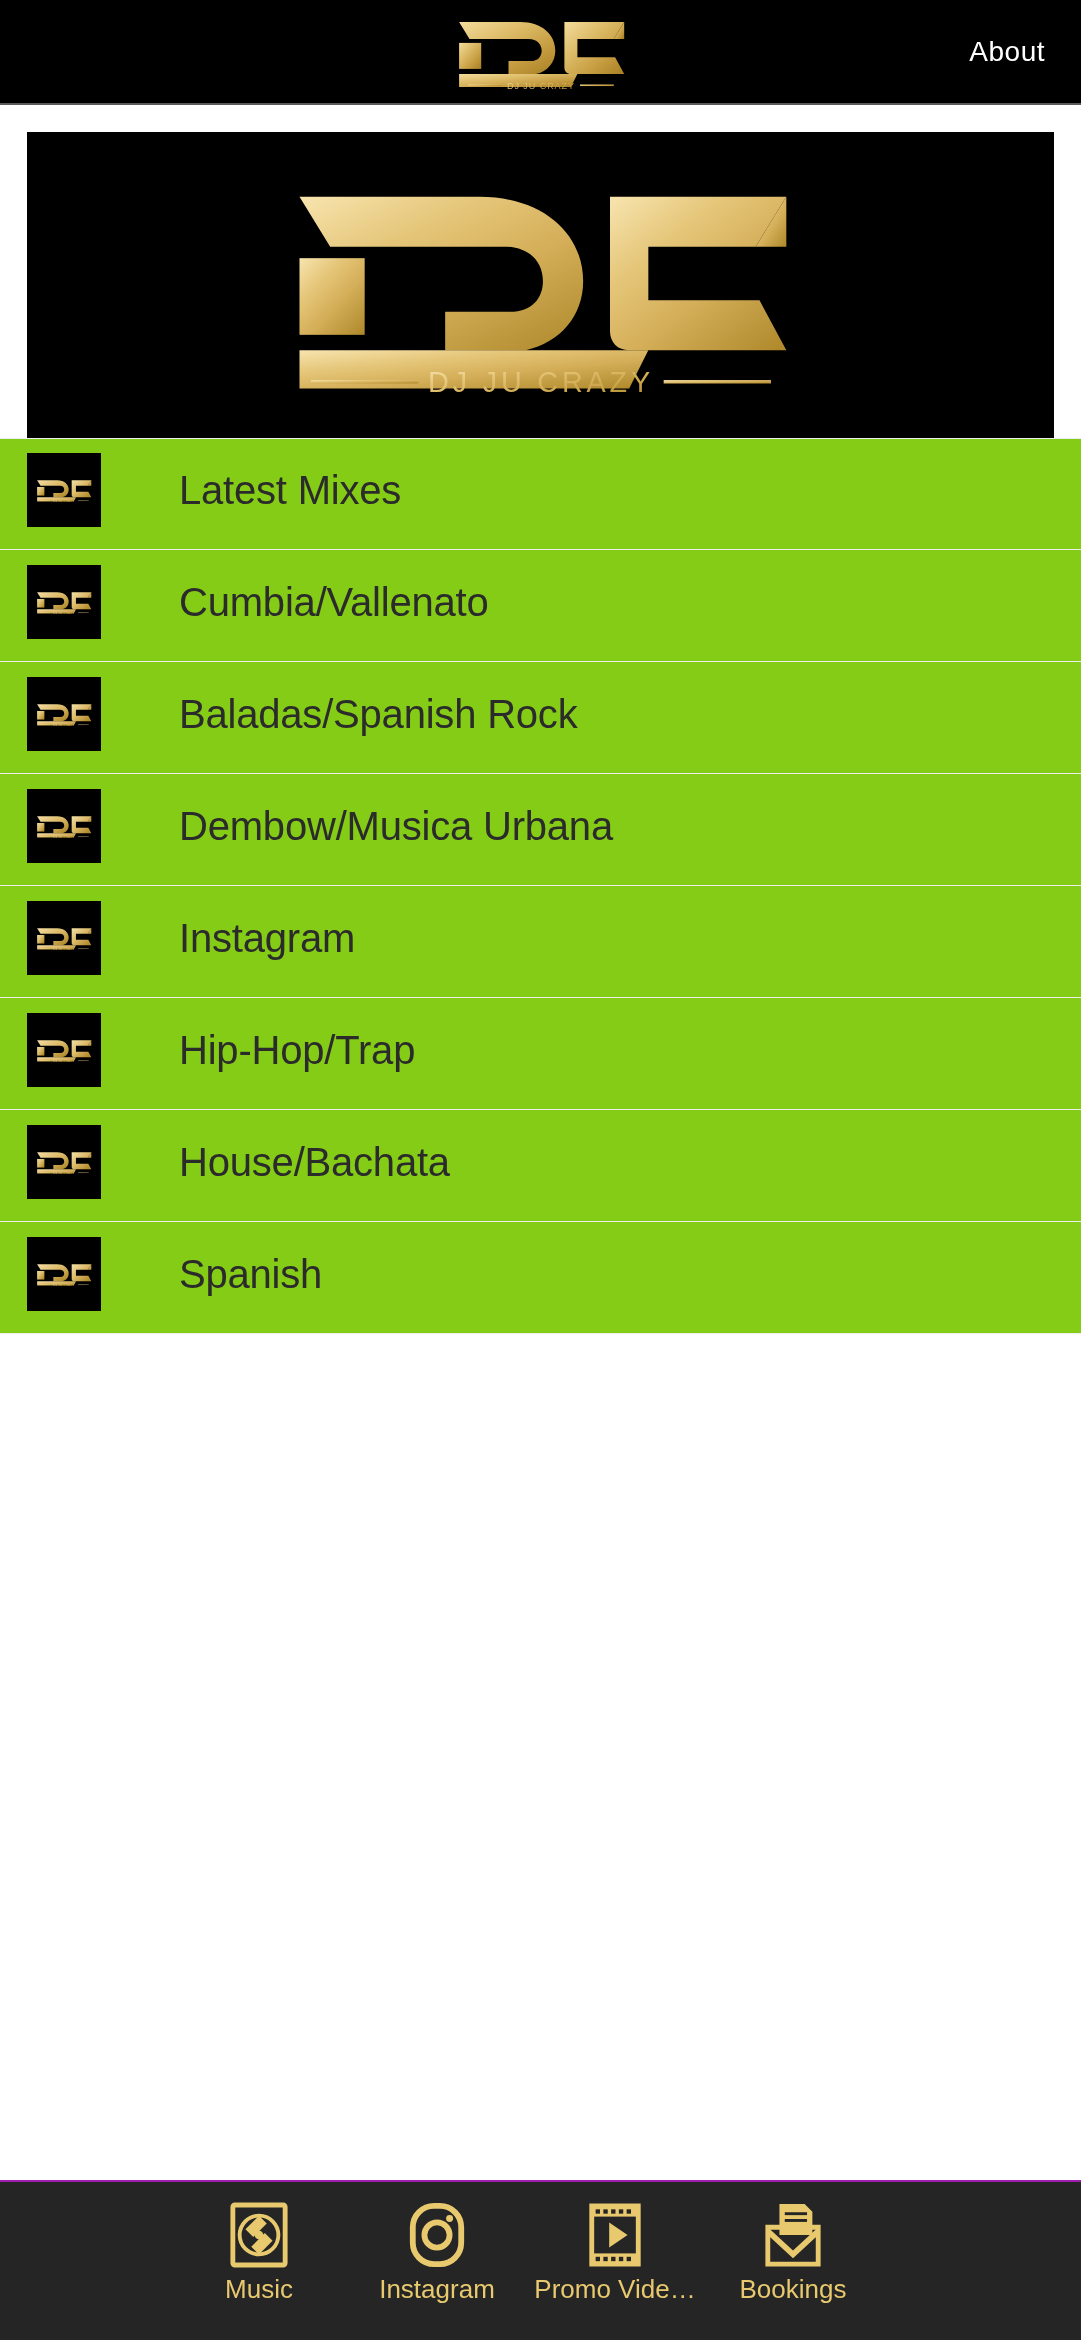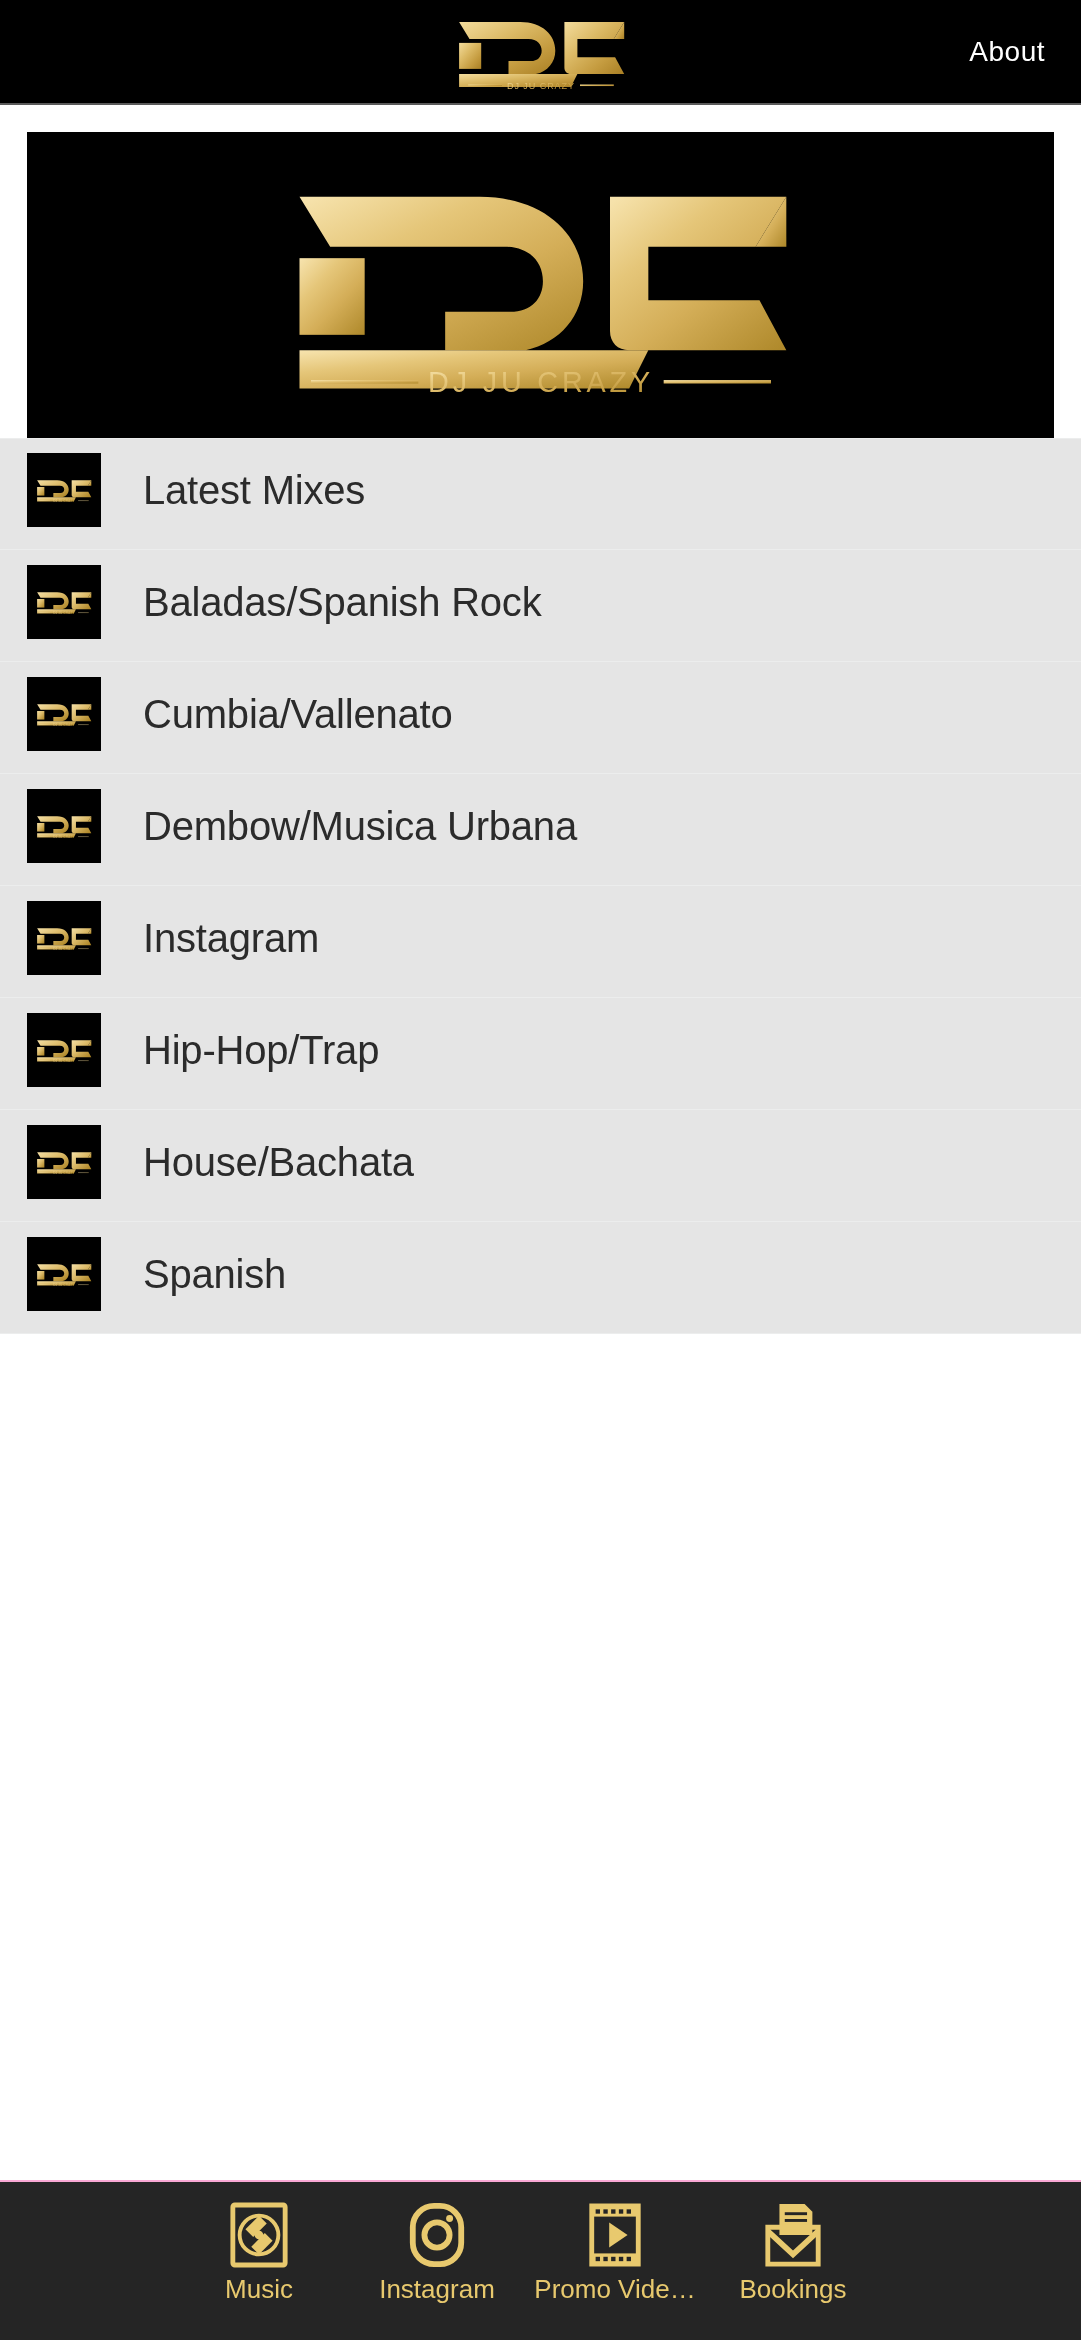--- a/index.html
+++ b/index.html
@@ -36,41 +36,42 @@
 
   
   .djlogo{ width:100%; height:100%; display:block; }
 
   
   .list{ flex:1 1 auto; background:#fff; overflow:hidden; }
   .row{
     height:112px; display:flex; align-items:center;
     padding:0 0 8px 27px;
     border-bottom:1px solid #eceded;
-    background:#e5e5e5;
+    background:#84cc16;
+    gap:36px;
   }
   .row:first-child{ border-top:1px solid #eceded; }
   .thumb{
     width:74px; height:74px; flex:0 0 74px;
     background:#000; position:relative; overflow:hidden;
   }
   .thumb .djlogo{ position:absolute; left:50%; top:50%; transform:translate(-50%,-50%); width:64px; height:48px; }
   .row-label{
     margin-left:42px; font-size:40px; color:#2b2b2b; font-weight:400;
     letter-spacing:-0.2px; white-space:nowrap; line-height:1;
   }
 
   
   .list-spacer{ background:#fff; }
 
   
   .tabbar{
     flex:0 0 160px; height:160px;
     background:#252525;
-    border-top:2px solid #f9a8d4;
+    border-top:2px solid #a21caf;
     display:flex; align-items:flex-start; justify-content:flex-start;
     padding-left:170px; padding-top:20px;
   }
   .tab{
     width:178px; display:flex; flex-direction:column;
     align-items:center; justify-content:flex-start; gap:8px;
   }
   .tab-icon{ width:62px; height:66px; display:block; }
   .tab-label{
     color:#e8c96e; font-size:26px; line-height:1; white-space:nowrap;
@@ -169,40 +170,40 @@
     <path d="M186 14 L278 14 L262 40 L206 40 L206 68 L264 68 L278 94 L196 94 C190 94 186 90 186 84 Z"></path>
     <path d="M262 40 L278 14 L278 40 Z"></path>
   </g>
   <g fill="url(#gThumb)">
     <rect x="34" y="109.8" width="50" height="2"></rect>
     <rect x="216" y="109.8" width="50" height="2"></rect>
     <text x="150" y="117" text-anchor="middle" font-family="Liberation Sans, sans-serif" font-size="13" letter-spacing="1.5">DJ JU CRAZY</text>
   </g>
 </svg>
         </div>
+        <div class="row-label">Cumbia/Vallenato</div>
+      </div>
+      <div class="row">
+        <div class="thumb">
+<svg class="djlogo" viewBox="0 0 300 120" preserveAspectRatio="xMidYMid meet">
+  <g fill="url(#gThumb)">
+    <path d="M24 14 L118 14 C152 14 172 34 172 58 C172 76 160 90 142 94 L100 94 L100 74 L134 74 C145 74 151 67 151 58 C151 48 144 40 131 40 L40 40 Z"></path>
+    <rect x="24" y="46" width="34" height="40"></rect>
+    <path d="M24 94 L206 94 L196 114 L24 114 Z"></path>
+    <path d="M186 14 L278 14 L262 40 L206 40 L206 68 L264 68 L278 94 L196 94 C190 94 186 90 186 84 Z"></path>
+    <path d="M262 40 L278 14 L278 40 Z"></path>
+  </g>
+  <g fill="url(#gThumb)">
+    <rect x="34" y="109.8" width="50" height="2"></rect>
+    <rect x="216" y="109.8" width="50" height="2"></rect>
+    <text x="150" y="117" text-anchor="middle" font-family="Liberation Sans, sans-serif" font-size="13" letter-spacing="1.5">DJ JU CRAZY</text>
+  </g>
+</svg>
+        </div>
         <div class="row-label">Baladas/Spanish Rock</div>
-      </div>
-      <div class="row">
-        <div class="thumb">
-<svg class="djlogo" viewBox="0 0 300 120" preserveAspectRatio="xMidYMid meet">
-  <g fill="url(#gThumb)">
-    <path d="M24 14 L118 14 C152 14 172 34 172 58 C172 76 160 90 142 94 L100 94 L100 74 L134 74 C145 74 151 67 151 58 C151 48 144 40 131 40 L40 40 Z"></path>
-    <rect x="24" y="46" width="34" height="40"></rect>
-    <path d="M24 94 L206 94 L196 114 L24 114 Z"></path>
-    <path d="M186 14 L278 14 L262 40 L206 40 L206 68 L264 68 L278 94 L196 94 C190 94 186 90 186 84 Z"></path>
-    <path d="M262 40 L278 14 L278 40 Z"></path>
-  </g>
-  <g fill="url(#gThumb)">
-    <rect x="34" y="109.8" width="50" height="2"></rect>
-    <rect x="216" y="109.8" width="50" height="2"></rect>
-    <text x="150" y="117" text-anchor="middle" font-family="Liberation Sans, sans-serif" font-size="13" letter-spacing="1.5">DJ JU CRAZY</text>
-  </g>
-</svg>
-        </div>
-        <div class="row-label">Cumbia/Vallenato</div>
       </div>
       <div class="row">
         <div class="thumb">
 <svg class="djlogo" viewBox="0 0 300 120" preserveAspectRatio="xMidYMid meet">
   <g fill="url(#gThumb)">
     <path d="M24 14 L118 14 C152 14 172 34 172 58 C172 76 160 90 142 94 L100 94 L100 74 L134 74 C145 74 151 67 151 58 C151 48 144 40 131 40 L40 40 Z"></path>
     <rect x="24" y="46" width="34" height="40"></rect>
     <path d="M24 94 L206 94 L196 114 L24 114 Z"></path>
     <path d="M186 14 L278 14 L262 40 L206 40 L206 68 L264 68 L278 94 L196 94 C190 94 186 90 186 84 Z"></path>
     <path d="M262 40 L278 14 L278 40 Z"></path>

